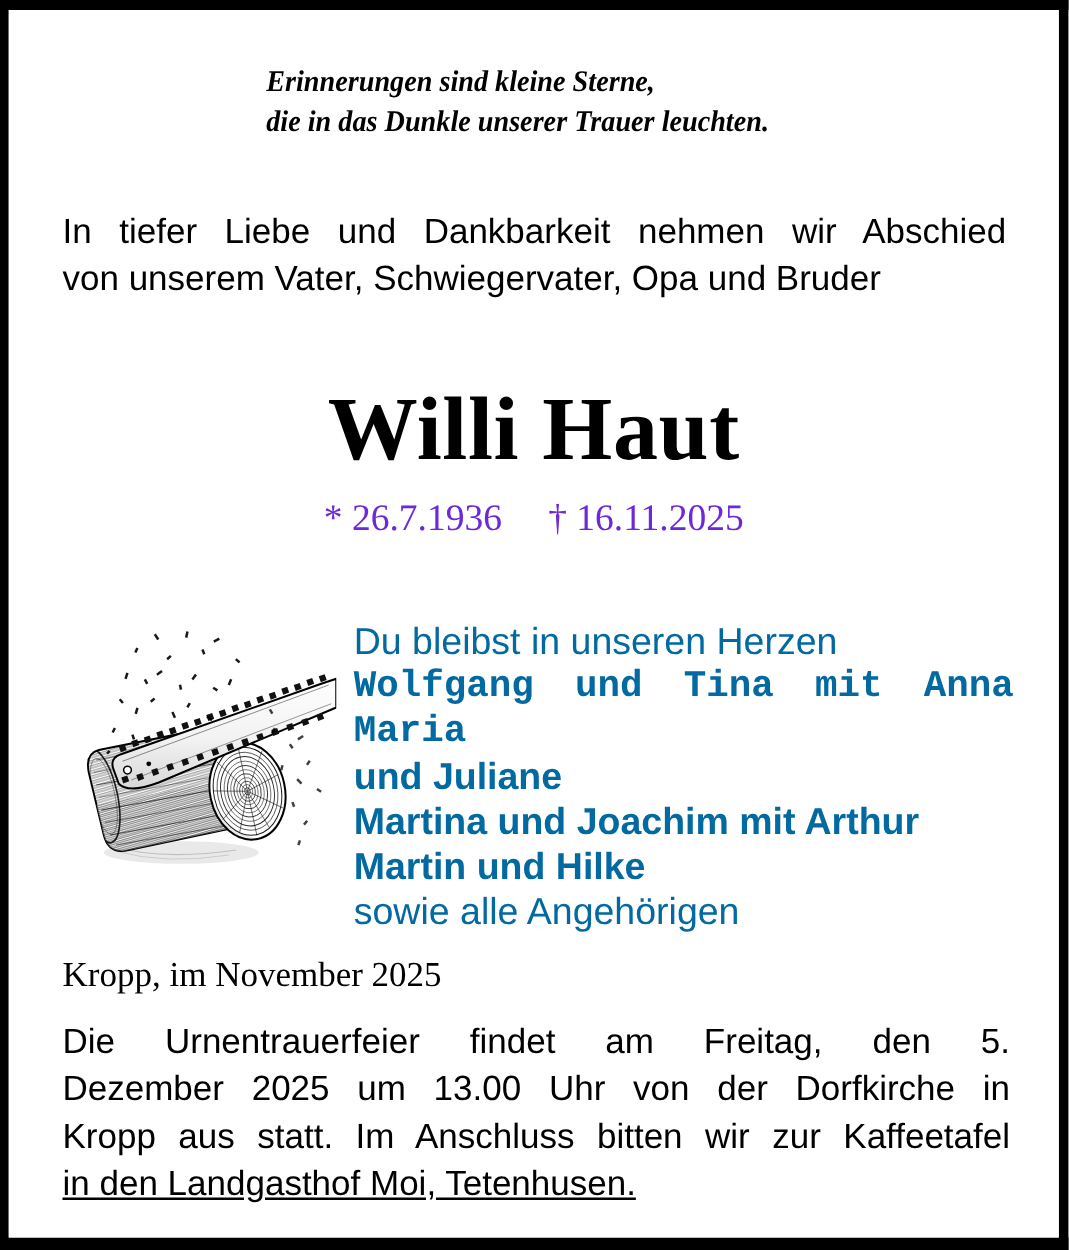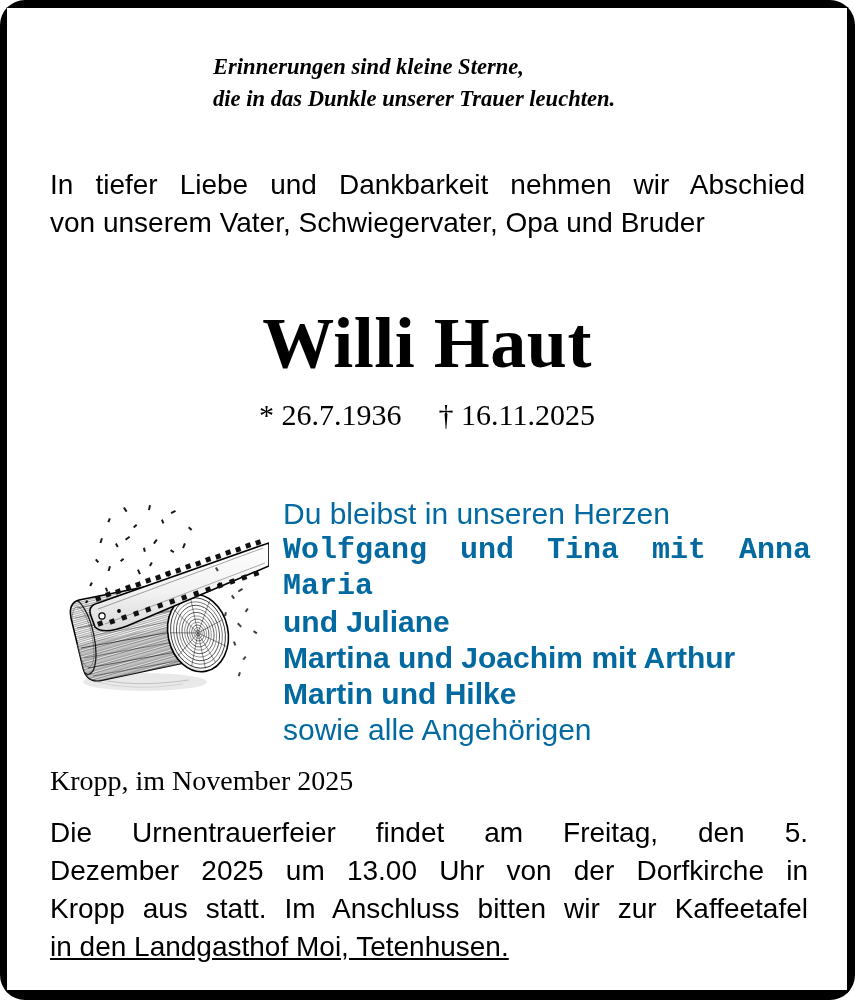--- a/index.html
+++ b/index.html
@@ -10,21 +10,20 @@
   body {
     font-family: "Liberation Serif", "DejaVu Serif", serif;
   }
   #notice {
     position: relative;
     width: 855px;
     height: 1000px;
     background: #ffffff;
     box-sizing: border-box;
     overflow: hidden;
-    border-radius: 25px;
   }
   
   .frame-edge {
     position: absolute;
     background: #000000;
   }
   .frame-top    { left: 0;  top: 0;    width: 855px; height: 8px; }
   .frame-bottom { left: 0;  bottom: 0; width: 855px; height: 10px; }
   .frame-left   { left: 0;  top: 0;    width: 7px;   height: 1000px; }
   .frame-right  { right: 0; top: 0;    width: 8px;   height: 1000px; }
@@ -100,21 +99,21 @@
   
   .dates {
     position: absolute;
     left: 0;
     right: 0;
     top: 389px;
     text-align: center;
     font-family: "Liberation Serif", "DejaVu Serif", serif;
     font-size: 30px;
     line-height: 36px;
-    color: #000000;
+    color: #6d28d9;
   }
   .dates .gap {
     display: inline-block;
     width: 22px;
   }
 
   
   .illustration {
     position: absolute;
     left: 50px;

